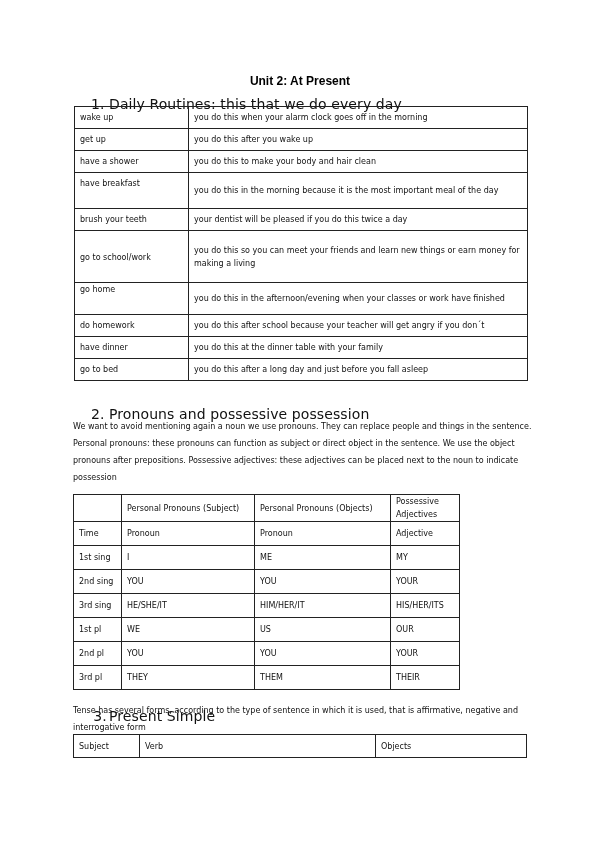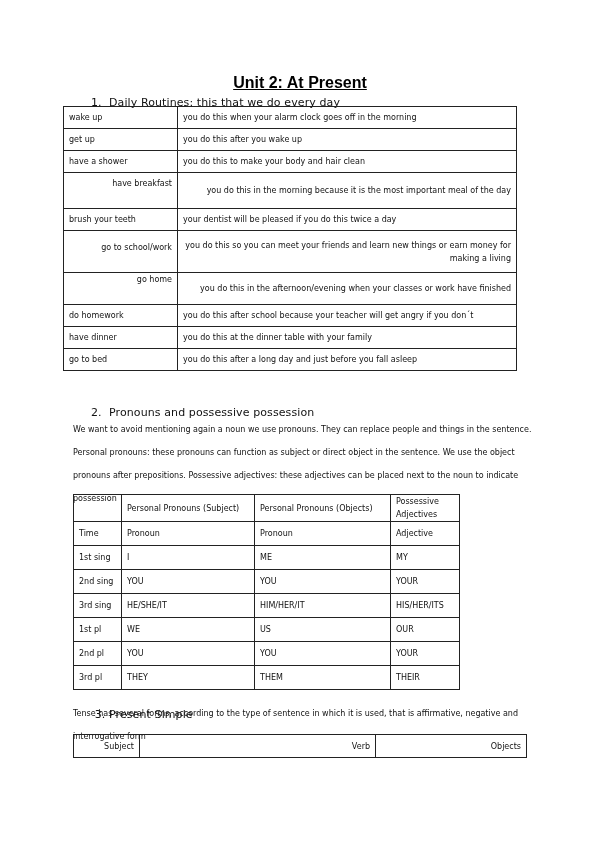--- a/index.html
+++ b/index.html
@@ -1,35 +1,35 @@
 <!DOCTYPE html>
 <html><head>
 <meta charset="utf-8">
 <style>
   html, body { margin:0; padding:0; background:#ffffff; }
   body { width:600px; height:848px; position:relative; overflow:hidden;
          font-family:"DejaVu Sans", sans-serif; color:#111; font-size:8px; }
   .title { position:absolute; left:0; width:600px; top:74px; text-align:center;
-           font-family:"Liberation Sans", sans-serif; font-weight:bold; font-size:16px; color:#000;text-decoration:underline; }
-  .heading { position:absolute; left:91px; font-size:11px; letter-spacing:0.1px; }
+           font-family:"Liberation Sans", sans-serif; font-weight:bold; font-size:12px; color:#000; }
+  .heading { position:absolute; left:91px; font-size:14px; letter-spacing:0.1px; }
   .heading .num { display:inline-block; width:18px; }
-  .para { position:absolute; left:73px; width:460px; font-size:8px; line-height:23px; }
+  .para { position:absolute; left:73px; width:460px; font-size:8px; line-height:17px; }
   table { position:absolute; border-collapse:collapse; font-size:8px; }
   td { border:1.3px solid #222; padding:0 5px; vertical-align:middle; line-height:13px; }
-  #t1 { left:63px; top:106px; width:454px; }
+  #t1 { left:74px; top:106px; width:454px; }
   #t1 td.c1 { width:103px; }
   #t1 tr.s td { height:21px; }
-  #t1 tr.d td { height:31px;text-align:right; }
+  #t1 tr.d td { height:31px; }
   #t2 { left:73px; top:494px; width:387px; }
   #t2 td { height:23px; }
   #t2 td.k { width:37px; }
   #t2 td.a { width:122px; }
   #t2 td.b { width:125px; }
   #t3 { left:73px; top:734px; width:454px; }
-  #t3 td { height:22px;text-align:right; }
+  #t3 td { height:22px; }
 </style>
 </head>
 <body>
 
 <div class="title">Unit 2: At Present</div>
 
 <div class="heading" style="top:96px;">
   <span class="num">1.</span><span>Daily Routines: this that we do every day</span>
 </div>
 
@@ -49,21 +49,21 @@
       </tr>
   <tr class="d">
         <td class="c1" style="vertical-align:top;padding-top:4px;">have breakfast</td>
         <td>you do this in the morning because it is the most important meal of the day</td>
       </tr>
   <tr class="s">
         <td class="c1">brush your teeth</td>
         <td>your dentist will be pleased if you do this twice a day</td>
       </tr>
   <tr class="d">
-        <td class="c1" style="vertical-align:top;padding-top:10px;">go to school/work</td>
+        <td class="c1" style="vertical-align:top;padding-top:20px;">go to school/work</td>
         <td>you do this so you can meet your friends and learn new things or earn money for making a living</td>
       </tr>
   <tr class="d">
         <td class="c1" style="vertical-align:top;">go home</td>
         <td>you do this in the afternoon/evening when your classes or work have finished</td>
       </tr>
   <tr class="s">
         <td class="c1">do homework</td>
         <td>you do this after school because your teacher will get angry if you don´t</td>
       </tr>

